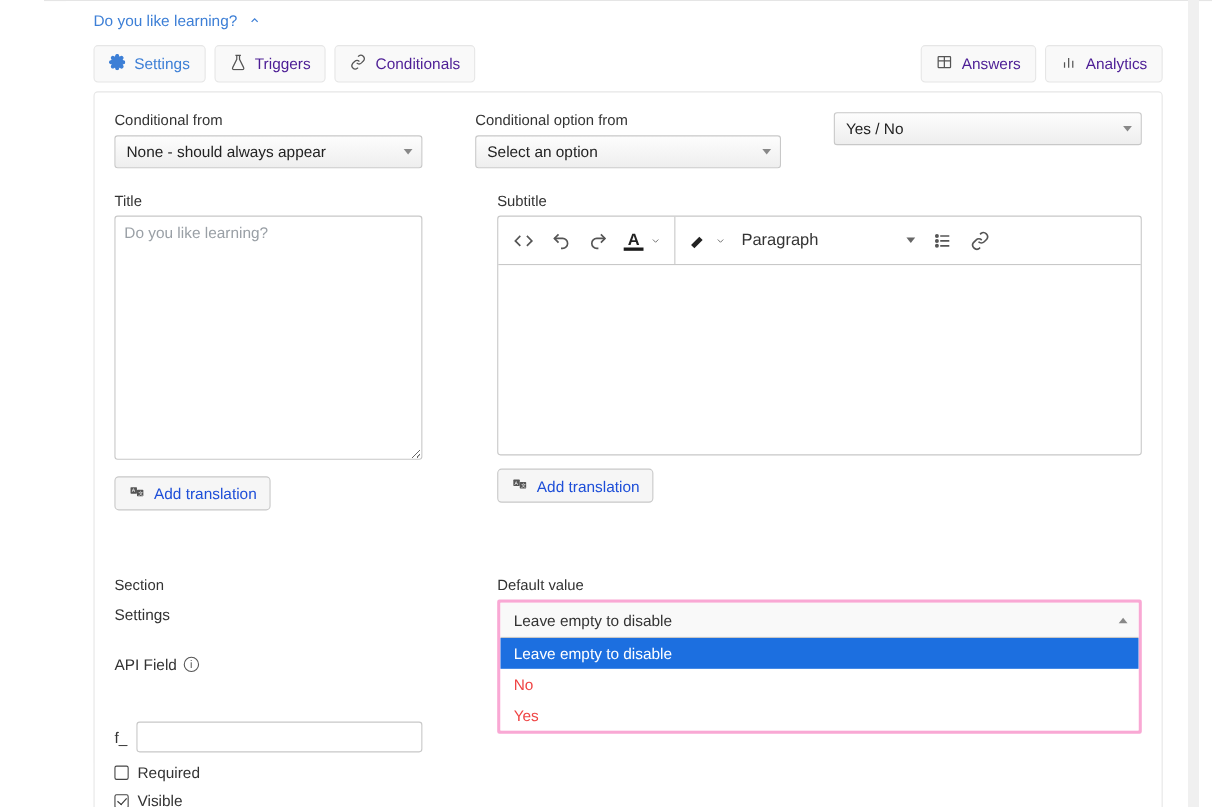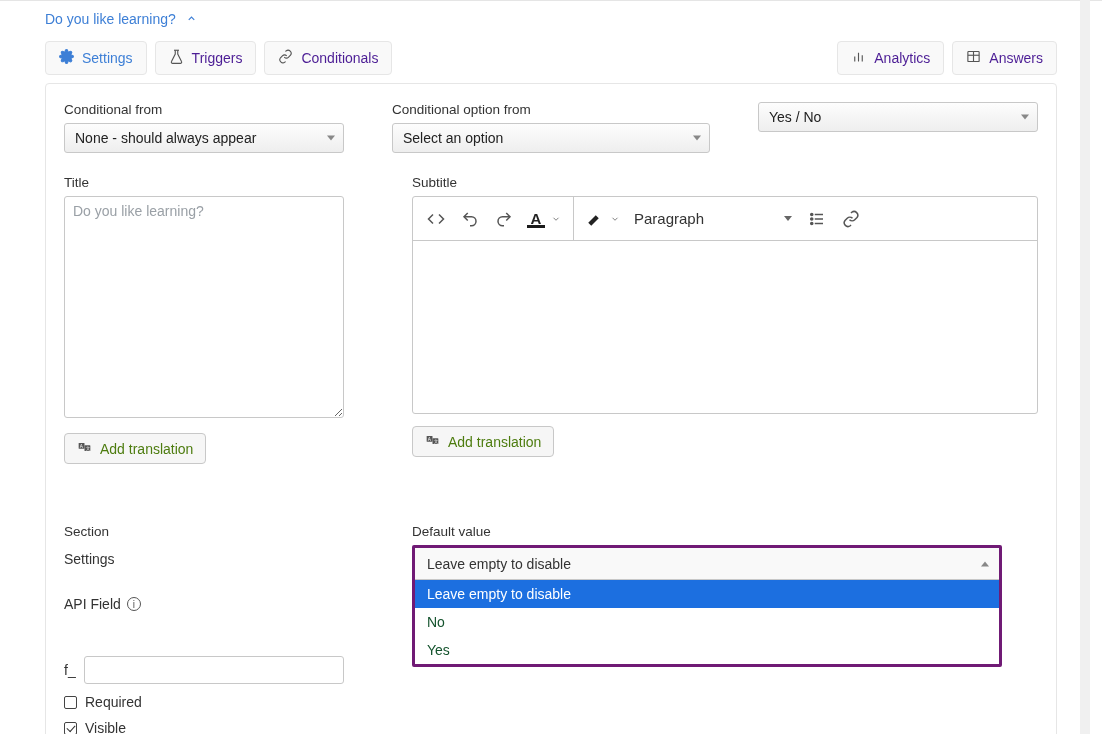--- a/index.html
+++ b/index.html
@@ -2,21 +2,21 @@
 <html><head>
 <meta charset="utf-8">
 <style>
   * { box-sizing: border-box; margin: 0; padding: 0; }
   body {
     font-family: -apple-system, "Segoe UI", "Helvetica Neue", Arial, sans-serif;
     font-size: 14px;
     color: #333;
     background: #fff;
   }
-  .page { width: 1102px; height: 734px; position: relative; background:#fff; }
+  .page { width: 1102px; height: 734px; position: relative; background:#fff;padding-left:40px; }
   .outer-line { border-top:1px solid #e5e5e5; }
   .panel { margin: 0 20px 0 20px; background:#fff; }
   .breadcrumb {
     padding: 10px 25px 6px;
     color:#3d7fd6;
     font-size:14px;
   }
   .breadcrumb span { cursor:pointer; }
   .crumb-icon { display:inline-block; margin-left:6px; }
   .tabs-row {
@@ -93,21 +93,21 @@
   textarea.title::placeholder { color:#9aa0a6; }
   .btn {
     display:inline-flex;
     align-items:center;
     gap:8px;
     border:1px solid #c8c8c8;
     border-radius:4px;
     background:#f6f6f6;
     padding:6px 12px;
     font-size:14px;
-    color:#4d7c0f;
+    color:#1d4ed8;
     cursor:pointer;
   }
   .btn svg { width:15px;height:14px; }
   .rte {
     border:1px solid #c8c8c8;
     border-radius:3px;
     margin-bottom: 12px;
   }
   .rte-toolbar {
     display:flex;
@@ -149,36 +149,36 @@
   .chk-row { display:flex; align-items:center; gap:8px; font-size:14px; color:#333; margin-top:10px; }
   .chk {
     width:13px;height:13px;border:1.4px solid #444;border-radius:2px;display:inline-flex;align-items:center;justify-content:center;
     background:#fff;
   }
   .chk.checked::after {
     content:""; width:7px;height:4px;border-left:1.6px solid #333;border-bottom:1.6px solid #333;transform:rotate(-48deg);margin-top:-2px;
   }
   
   .dv-wrap {
-    border:3px solid #701a75;
+    border:3px solid #f9a8d4;
     border-radius:2px;
     padding:0;
   }
   .dv-select {
     height:32px;border-bottom:1px solid #c8c8c8;
     display:flex;align-items:center;padding:0 12px;position:relative;
     background:#f9f9f9;font-size:14px;color:#333;
   }
   .dv-select .caret-up {
     position:absolute; right:10px; top:50%; transform:translateY(-50%);
     width:0;height:0;border-left:4px solid transparent;border-right:4px solid transparent;border-bottom:5px solid #888;
   }
   .dv-list { background:#fff; }
   .dv-item {
-    height:28px;display:flex;align-items:center;padding:0 12px;font-size:14px;color:#14532d;cursor:pointer;
+    height:28px;display:flex;align-items:center;padding:0 12px;font-size:14px;color:#ef4444;cursor:pointer;
   }
   .dv-item.selected { background:#1c6fe0;color:#fff; }
   .right-rail {
     position:absolute; right:12px; top:0; bottom:0; width:10px;
     background:#f0f0f0;
   }
   .section-top-row { display:grid; grid-template-columns: 280px 1fr 280px; gap:48px; }
   .content { padding-left: 0; padding-right:0; }
 </style>
 </head>
@@ -222,36 +222,36 @@
               <path d="M10 13a5 5 0 0 0 7 0l3-3a5 5 0 0 0-7-7l-1 1"></path>
               <path d="M14 11a5 5 0 0 0-7 0l-3 3a5 5 0 0 0 7 7l1-1"></path>
             </svg>
         </span>
         <span>Conditionals</span>
       </div>
       <div class="spacer"></div>
       <div class="tab">
         <span>
           <svg viewBox="0 0 24 24" fill="none" stroke="#555" stroke-width="1.8">
+              <rect x="3" y="4" width="18" height="16" rx="1"></rect>
+              <line x1="3" y1="10" x2="21" y2="10"></line>
+              <line x1="12" y1="4" x2="12" y2="20"></line>
+            </svg>
+        </span>
+        <span>Answers</span>
+      </div>
+      <div class="tab">
+        <span>
+          <svg viewBox="0 0 24 24" fill="none" stroke="#555" stroke-width="1.8">
               <line x1="6" y1="20" x2="6" y2="12"></line>
               <line x1="12" y1="20" x2="12" y2="6"></line>
               <line x1="18" y1="20" x2="18" y2="10"></line>
             </svg>
         </span>
         <span>Analytics</span>
-      </div>
-      <div class="tab">
-        <span>
-          <svg viewBox="0 0 24 24" fill="none" stroke="#555" stroke-width="1.8">
-              <rect x="3" y="4" width="18" height="16" rx="1"></rect>
-              <line x1="3" y1="10" x2="21" y2="10"></line>
-              <line x1="12" y1="4" x2="12" y2="20"></line>
-            </svg>
-        </span>
-        <span>Answers</span>
       </div>
     </div>
 
     <div class="content" style="padding:18px 0 30px 0;">
       <div style="padding: 0 0 0 0;">
 
         <div class="section-top-row" style="padding:0 18px;">
           <div class="field-block">
             <span class="label">Conditional from</span>
             <div class="select">

